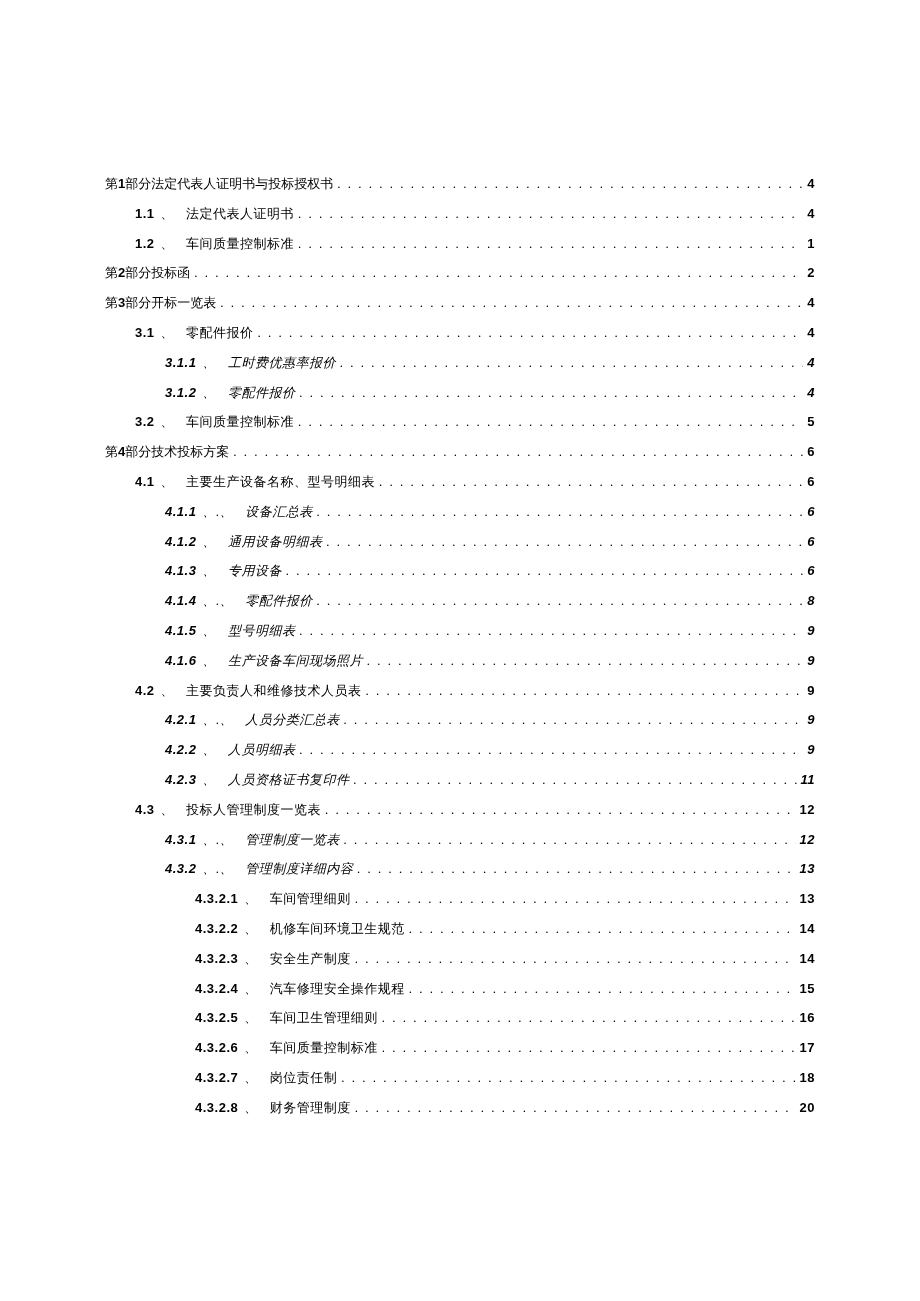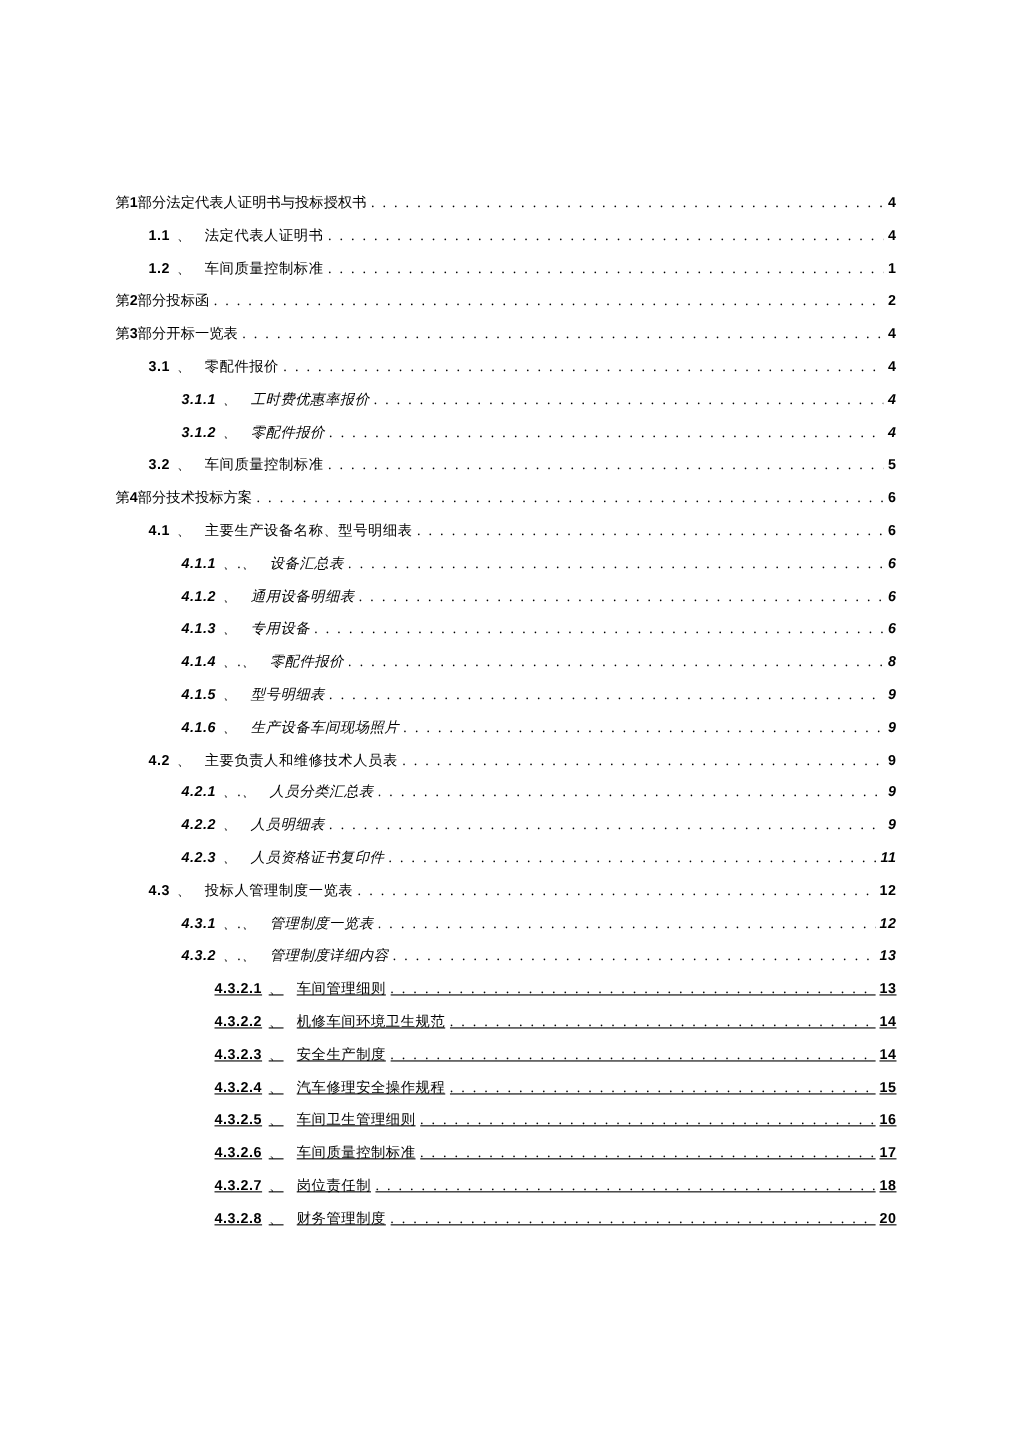--- a/index.html
+++ b/index.html
@@ -16,21 +16,21 @@
     .toc-line {
       display: flex;
       align-items: baseline;
       margin: 9px 0;
       white-space: nowrap;
       letter-spacing: 0.5px;
     }
     .lvl1 { padding-left: 0; }
     .lvl2 { padding-left: 30px; }
     .lvl3 { padding-left: 60px; font-style: italic; }
-    .lvl4 { padding-left: 90px; text-decoration: underline; }
+    .lvl4 { padding-left: 90px; }
     .num {
       font-weight: bold;
       font-family: Arial, sans-serif;
       margin-right: 6px;
     }
     .sep {
       font-family: "SimSun", serif;
       margin-right: 12px;
     }
     .title {

